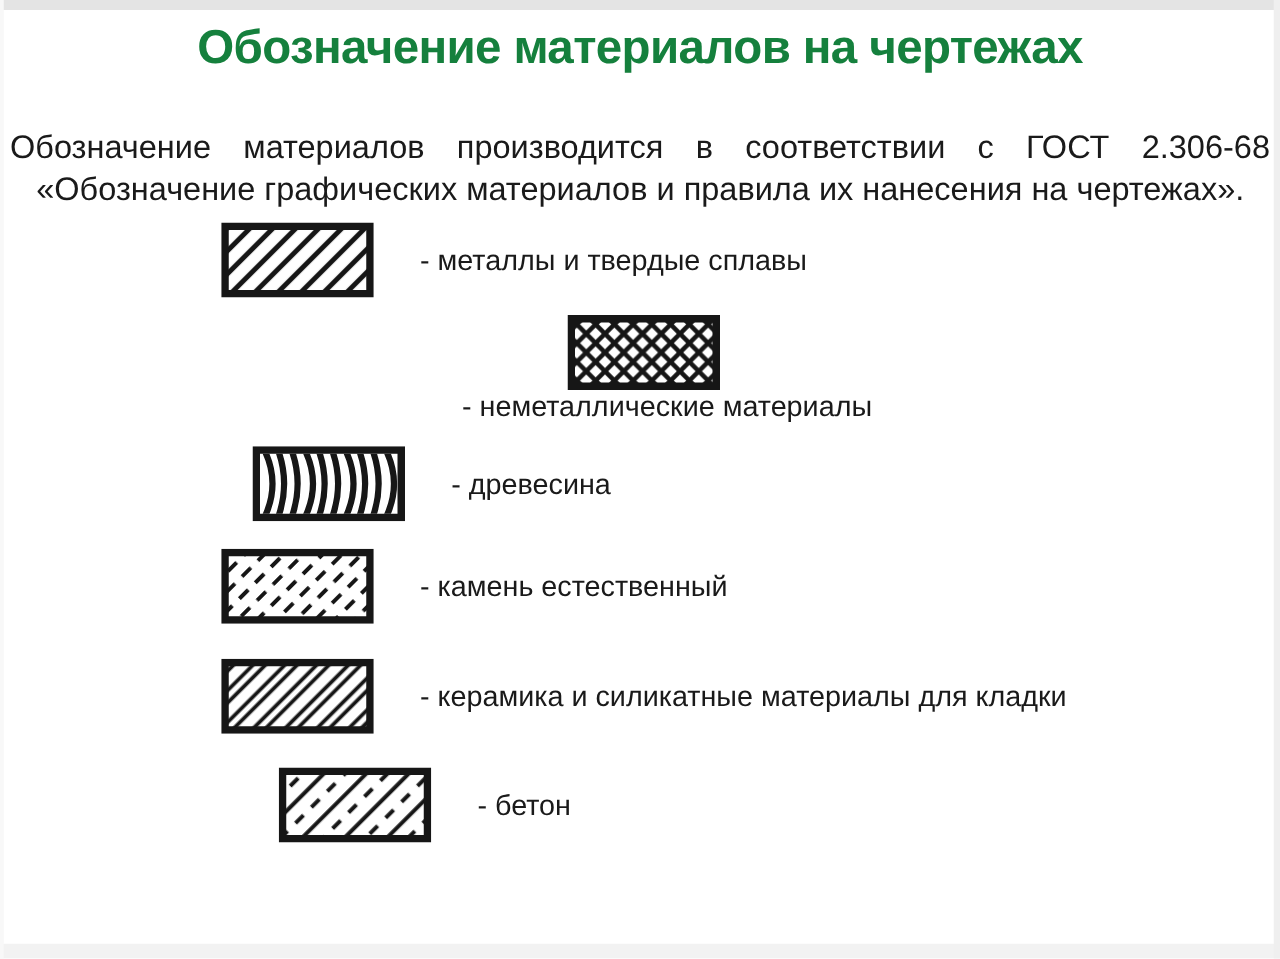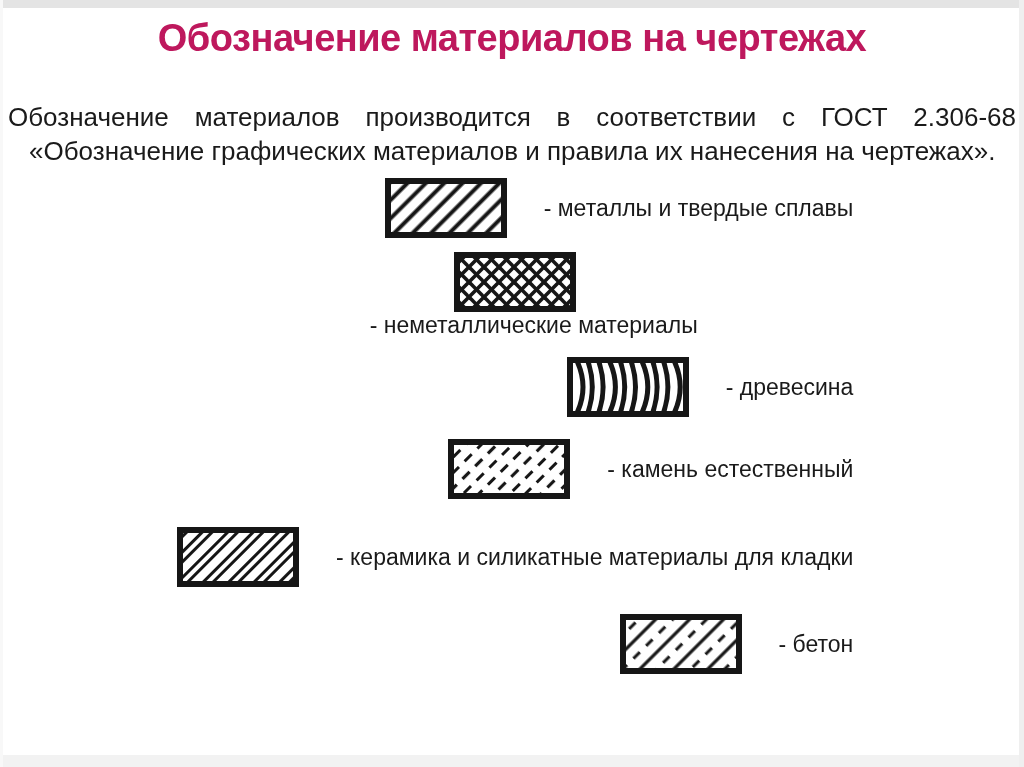--- a/index.html
+++ b/index.html
@@ -25,21 +25,21 @@
   .title {
     position: absolute;
     top: 14px;
     left: 0;
     width: 100%;
     margin: 0;
     text-align: center;
     font-size: 38px;
     font-weight: bold;
     line-height: 48px;
-    color: #be185d;
+    color: #15803d;
     letter-spacing: -0.5px;
   }
 
   .body-line {
     position: absolute;
     left: 8px;
     width: 1008px;
     margin: 0;
     font-size: 26px;
     line-height: 38px;
@@ -61,21 +61,20 @@
   }
 
   .materials {
     position: absolute;
     top: 178px;
     left: 177px;
   }
   .material-row {
     display: flex;
     align-items: center;
-    justify-content: flex-end;
   }
   .material-row:nth-child(2) { margin-top: 14px; flex-direction: column; }
   .material-row:nth-child(3) { margin-top: 18px; padding-left: 25px; }
   .material-row:nth-child(4) { margin-top: 22px; }
   .material-row:nth-child(5) { margin-top: 28px; }
   .material-row:nth-child(6) { margin-top: 27px; padding-left: 46px; }
   .material-row:nth-child(7) { margin-top: 28px; }
 
   .swatch {
     flex: 0 0 auto;

